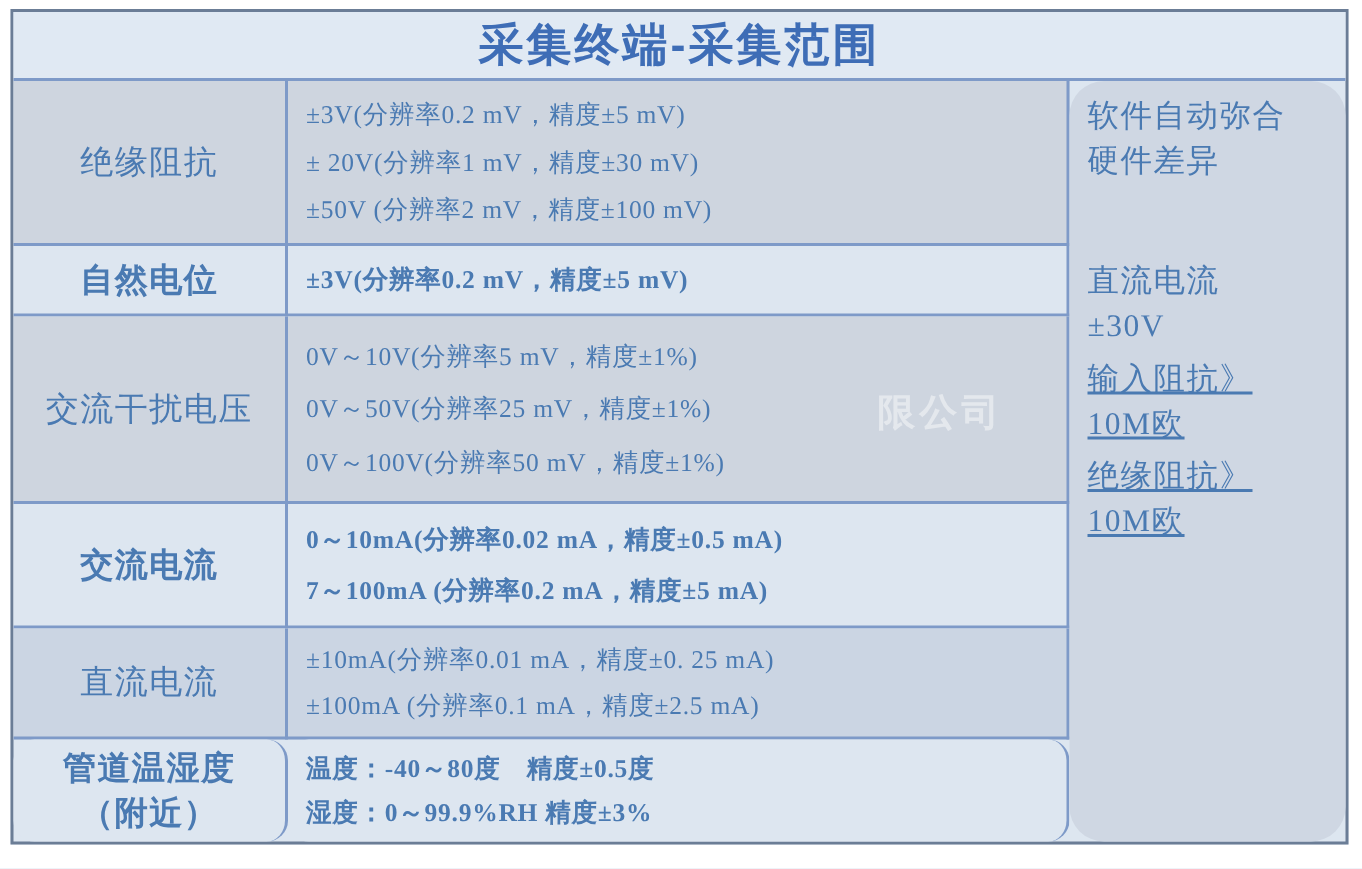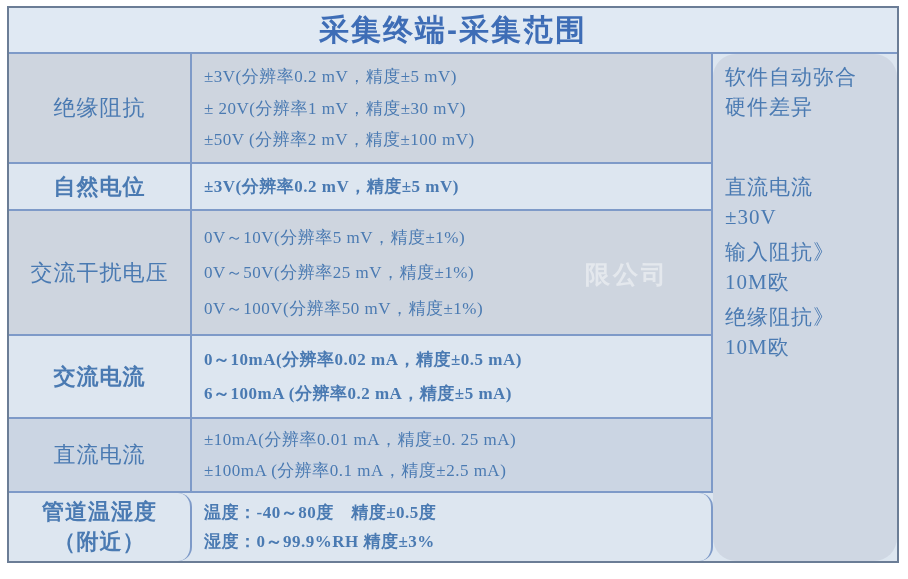--- a/index.html
+++ b/index.html
@@ -50,21 +50,21 @@
   .bg-c{background:var(--bg-row-dc,#cbd5e3);}
   .sidebar{
     grid-column:3;grid-row:2/8;
     border-right:none;border-bottom:none;
     background:var(--bg-sidebar,#cfd7e3);
     padding:8px 6px 6px 12px;
     border-radius:23px;
   }
   .sidebar .line{font-size:21px;line-height:30px;letter-spacing:1px;}
   .note-gap-lg{margin-top:50px;}
-  .note-gap-sm{margin-top:5px;}
+  .note-gap-sm{margin-top:5px;text-decoration:underline;}
   .watermark{
     position:absolute;left:585px;top:258px;
     font-size:25px;font-weight:bold;letter-spacing:3px;
     color:var(--watermark,#ffffff);opacity:0.45;
     pointer-events:none;
   }
 </style>
 </head>
 <body>
 
@@ -97,21 +97,21 @@
     <div class="line">0V～10V(分辨率5 mV，精度±1%)</div>
     <div class="line">0V～50V(分辨率25 mV，精度±1%)</div>
     <div class="line">0V～100V(分辨率50 mV，精度±1%)</div>
   </div>
 
   <div class="cell label-cell r3 bg-b">
     <span class="label">交流电流</span>
   </div>
   <div class="cell desc-cell r3 bg-b">
     <div class="line">0～10mA(分辨率0.02 mA，精度±0.5 mA)</div>
-    <div class="line">6～100mA (分辨率0.2 mA，精度±5 mA)</div>
+    <div class="line">7～100mA (分辨率0.2 mA，精度±5 mA)</div>
   </div>
 
   <div class="cell label-cell r4 bg-c">
     <span class="label">直流电流</span>
   </div>
   <div class="cell desc-cell r4 bg-c">
     <div class="line">±10mA(分辨率0.01 mA，精度±0. 25 mA)</div>
     <div class="line">±100mA (分辨率0.1 mA，精度±2.5 mA)</div>
   </div>
 

